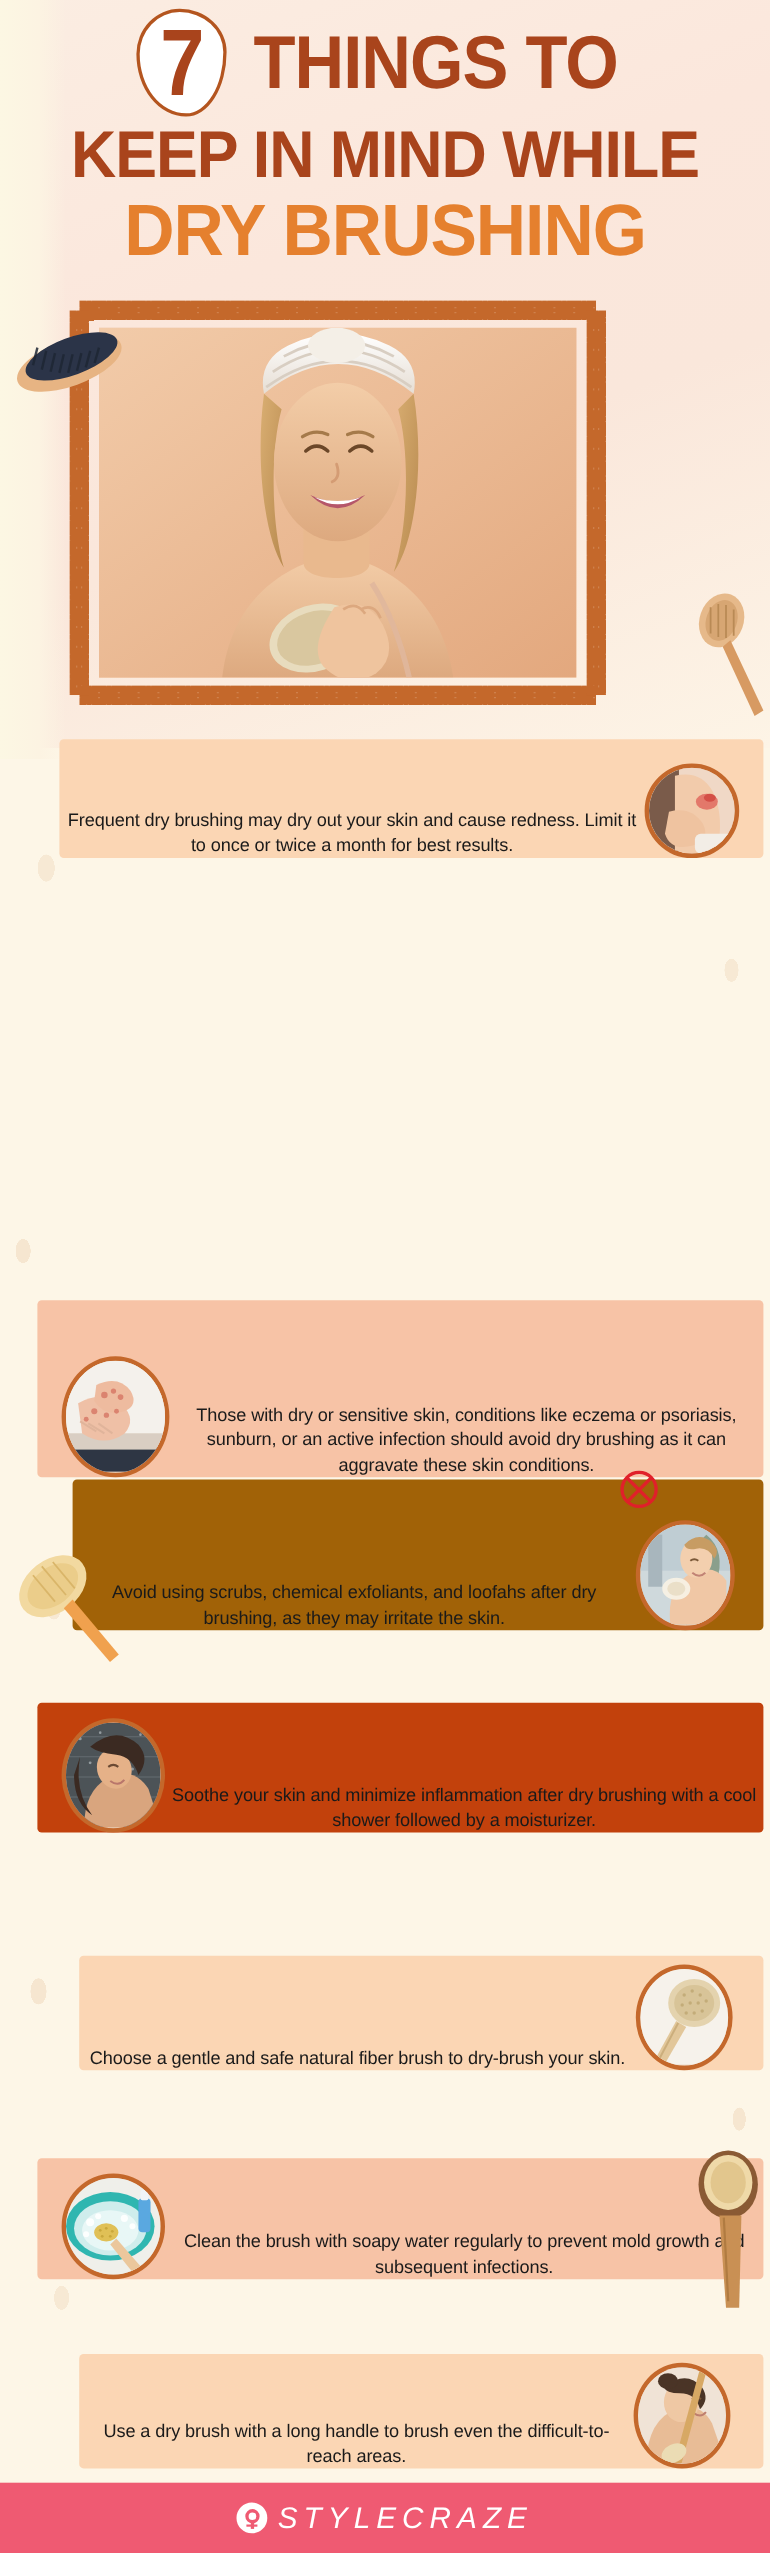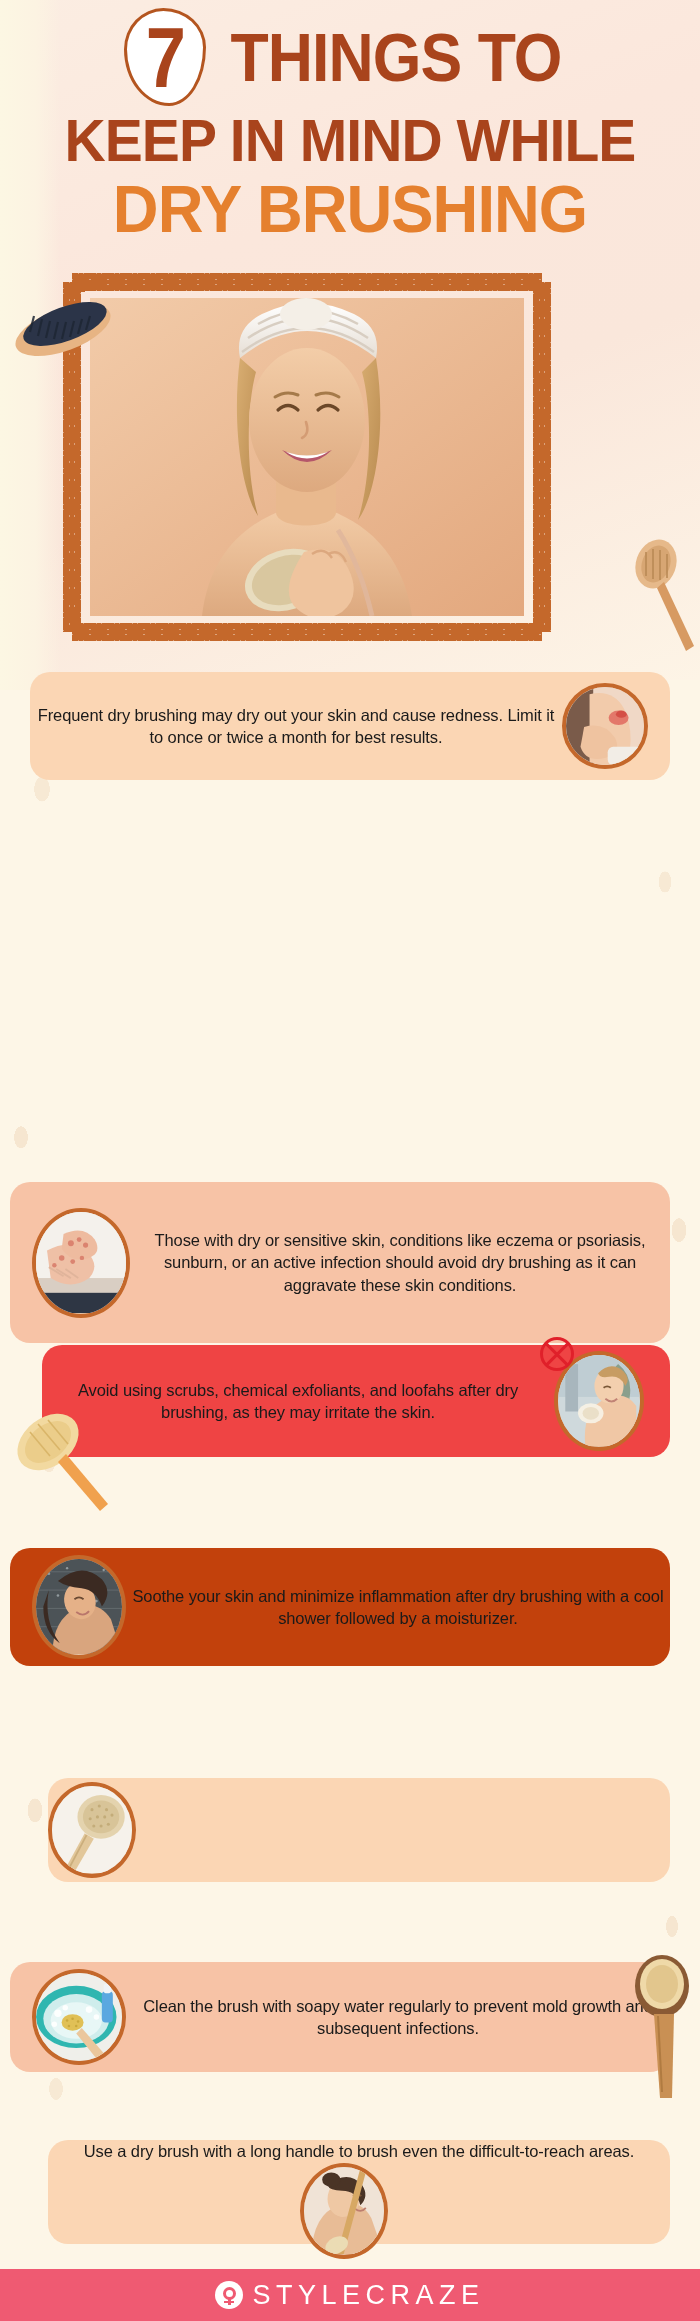--- a/index.html
+++ b/index.html
@@ -118,22 +118,22 @@
   }
 
   
   .brush-dark{ position:absolute; left:8px; top:290px; width:110px; height:72px; z-index:4; }
   .brush-wood-right{ position:absolute; right:2px; top:538px; width:70px; height:115px; z-index:4; }
   .brush-loofah{ position:absolute; left:10px; top:960px; width:110px; height:120px; z-index:4; }
   .brush-round-right{ position:absolute; right:4px; top:1310px; width:68px; height:150px; z-index:4; }
 
   
   .card{
-    position:absolute; z-index:3; border-radius:20px;
-    display:flex; align-items:center;
+    position:absolute; z-index:3; border-radius:4px;
+    display:flex; align-items:flex-end;margin-left:24px;
   }
   .card .txt{
     flex:1; text-align:center; color:#1A1A1A;
     font-size:16.5px; line-height:22.5px; font-weight:500;
     font-family:"Liberation Sans", sans-serif;
     padding:0 6px; letter-spacing:-.1px;
   }
   .thumb{
     position:relative; flex:none; border-radius:50%;
     border:4px solid #C4682B; overflow:hidden; background:#E5C3A6;
@@ -147,22 +147,22 @@
   }
   .no-badge:before,.no-badge:after{
     content:""; position:absolute; left:50%; top:50%;
     width:30px; height:3px; background:#E0202A; margin-left:-15px; margin-top:-1.5px;
   }
   .no-badge:before{ transform:rotate(45deg); }
   .no-badge:after{ transform:rotate(-45deg); }
 
   
   .footer{
-    position:absolute; left:0; bottom:0; width:700px; height:52px; z-index:5;
-    background:#EF5A72; display:flex; align-items:center; justify-content:center; gap:9px;
+    position:absolute; left:0; bottom:0; width:700px; height:64px; z-index:5;
+    background:#EF5A72; display:flex; align-items:center; justify-content:center; gap:9px;font-style:italic;
   }
   .logo-mark{
     width:28px; height:28px; border-radius:50%; background:#FFFFFF;
     display:flex; align-items:center; justify-content:center; flex:none;
   }
   .logo-mark .glyph{
     width:13px; height:17px; position:relative;
   }
   .logo-mark .glyph .head{
     position:absolute; left:0; top:0; width:13px; height:13px;
@@ -333,21 +333,21 @@
       <g stroke="#E0B49B" stroke-width="2">
         <line x1="14" y1="60" x2="30" y2="70"></line>
           <line x1="22" y1="62" x2="38" y2="72"></line>
         <line x1="32" y1="62" x2="46" y2="72"></line>
       </g>
     </svg>
   </div>
   <div class="txt">Those with dry or sensitive skin, conditions like eczema or psoriasis, sunburn, or an active infection should avoid dry brushing as it can aggravate these skin conditions.</div>
 </div>
 
-<div class="card" style="left:42px; top:1345px; width:628px; height:112px; background:#ef4444;">
+<div class="card" style="left:42px; top:1345px; width:628px; height:137px; background:#a16207;">
   <div class="txt">Avoid using scrubs, chemical exfoliants, and loofahs after dry brushing, as they may irritate the skin.</div>
   <div class="thumb" style="width:90px; height:100px; margin-right:26px;">
     <svg class="thumb-inner" viewBox="0 0 90 100">
       <rect width="90" height="100" fill="#CFD9DC"></rect>
       <rect width="90" height="46" fill="#BFCDD3"></rect>
       <rect x="8" y="10" width="14" height="52" fill="#A8B6BD"></rect>
       <path d="M66 10 q20 16 10 48 q-8 26 -30 42 H46 q16 -34 10 -56 q-4 -22 10 -34 Z" fill="#5F7A52" opacity=".55"></path>
       <path d="M30 100 q-4 -40 22 -52 q22 -10 34 8 L86 100 Z" fill="#F0C7A5"></path>
       <ellipse cx="56" cy="34" rx="16" ry="19" fill="#F3CFAE"></ellipse>
       <path d="M44 20 q14 -14 28 -2 q8 8 2 16 q-6 -12 -18 -10 q-10 2 -12 -4 Z" fill="#C79C63"></path>
@@ -398,20 +398,21 @@
       <path d="M24 24 q26 -22 48 -2 q12 14 0 30 q-6 -18 -22 -20 q-18 -2 -26 -8 Z" fill="#3B2A22"></path>
       <path d="M14 34 q-6 34 12 58 q-18 -12 -18 -40 Z" fill="#3B2A22"></path>
       <path d="M42 44 q5 -4 10 0" stroke="#6B4A33" stroke-width="2" fill="none"></path>
       <path d="M44 58 q8 6 14 -1" stroke="#B9766B" stroke-width="2" fill="none"></path>
     </svg>
   </div>
   <div class="txt">Soothe your skin and minimize inflammation after dry brushing with a cool shower followed by a moisturizer.</div>
 </div>
 
 <div class="card" style="left:48px; top:1778px; width:622px; height:104px; background:#FBD6B4;">
+  <div class="txt">Choose a gentle and safe natural fiber brush to dry-brush your skin.</div>
   <div class="thumb" style="width:88px; height:96px; margin-right:28px;">
     <svg class="thumb-inner" viewBox="0 0 88 96">
       <rect width="88" height="96" fill="#F6F2EB"></rect>
       <ellipse cx="54" cy="34" rx="26" ry="24" fill="#E4D3AE"></ellipse>
       <ellipse cx="54" cy="34" rx="20" ry="18" fill="#D8C498"></ellipse>
       <g fill="#C3AC79">
         <circle cx="44" cy="26" r="1.7"></circle>
           <circle cx="52" cy="22" r="1.7"></circle>
         <circle cx="60" cy="26" r="1.7"></circle>
           <circle cx="42" cy="36" r="1.7"></circle>
@@ -461,21 +462,21 @@
 <div class="brush-round-right" style="top:1952px; right:4px; width:64px; height:150px;">
   <svg viewBox="0 0 64 150" width="64" height="150">
     <ellipse cx="30" cy="34" rx="27" ry="31" fill="#8A5A34"></ellipse>
     <ellipse cx="30" cy="32" rx="22" ry="25" fill="#EFD9A8"></ellipse>
     <ellipse cx="30" cy="32" rx="16" ry="19" fill="#E2C68D"></ellipse>
     <path d="M22 62 L28 146 L40 146 L42 62 Z" fill="#C99054"></path>
     <path d="M26 64 L30 140" stroke="#B07B41" stroke-width="2"></path>
   </svg>
 </div>
 
-<div class="card" style="left:48px; top:2140px; width:622px; height:104px; background:#FBD6B4;flex-direction:column;">
+<div class="card" style="left:48px; top:2140px; width:622px; height:104px; background:#FBD6B4;">
   <div class="txt">Use a dry brush with a long handle to brush even the difficult-to-reach areas.</div>
   <div class="thumb" style="width:88px; height:96px; margin-right:30px;">
     <svg class="thumb-inner" viewBox="0 0 88 96">
       <rect width="88" height="96" fill="#F0E3D6"></rect>
       <path d="M8 96 q2 -44 30 -54 q24 -8 36 14 L88 96 Z" fill="#E8BC96"></path>
       <ellipse cx="44" cy="34" rx="18" ry="21" transform="rotate(10 44 34)" fill="#EFC8A4"></ellipse>
       <path d="M26 20 q22 -18 38 0 q8 12 -2 22 q-4 -16 -20 -16 q-14 0 -16 -6 Z" fill="#4A3426"></path>
       <ellipse cx="30" cy="14" rx="10" ry="8" fill="#4A3426"></ellipse>
       <path d="M54 32 q5 -4 9 0" stroke="#7A5436" stroke-width="2" fill="none"></path>
       <path d="M56 46 q7 5 12 -1" stroke="#BE7E6E" stroke-width="2" fill="none"></path>

